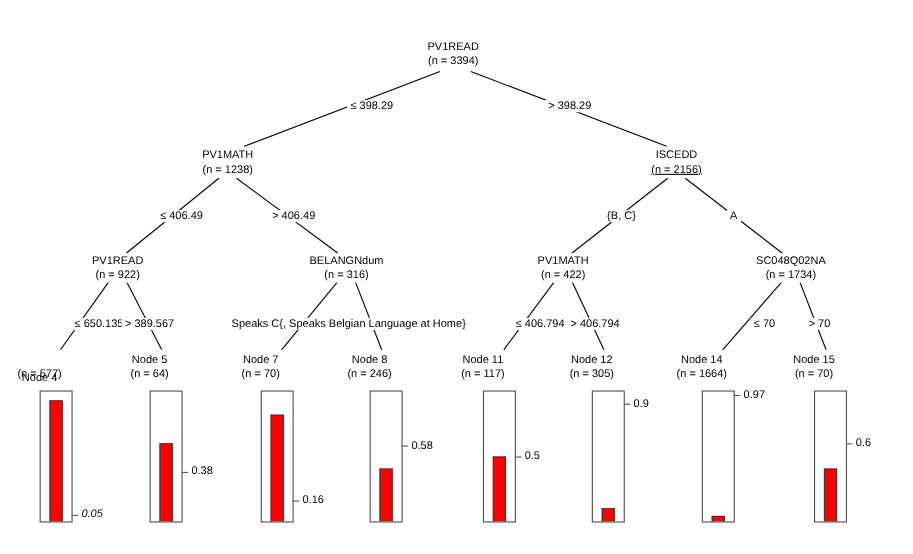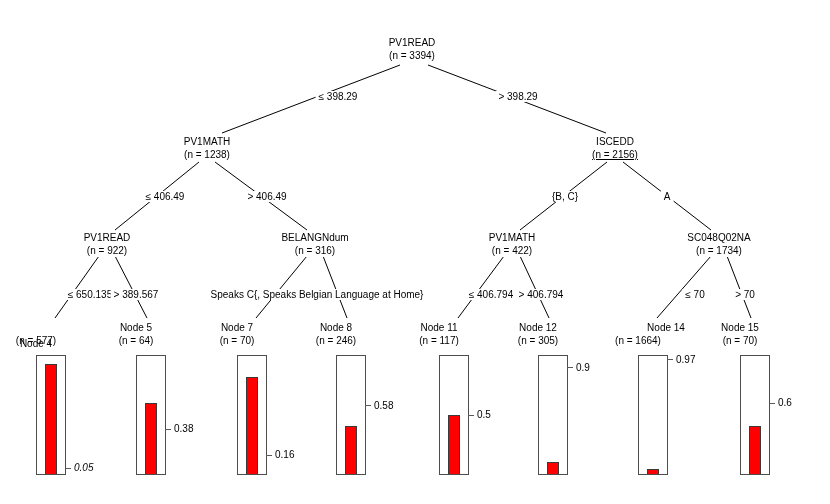--- a/index.html
+++ b/index.html
@@ -190,21 +190,21 @@
     <div class="t-header" style="top:0;">Node 12</div>
     <div class="t-header" style="top:13px;">(n = 305)</div>
     <div class="t-box">
       <div class="t-bar" style="height: 10%; background: rgb(255, 0, 0);"></div>
       <div class="t-tick" style="bottom: calc(90% - 0.5px);"></div>
       <div class="t-tick-label" style="bottom: calc(90% - 6px);">0.9</div>
     </div>
   </div>
 
   <div class="terminal" style="left:638px;top:322px;">
-    <div class="t-header" style="top:0;margin-left:28px;">Node 14</div>
+    <div class="t-header" style="top:0;">Node 14</div>
     <div class="t-header" style="top:13px;">(n = 1664)</div>
     <div class="t-box">
       <div class="t-bar" style="height: 4%; background: rgb(255, 0, 0);"></div>
       <div class="t-tick" style="bottom: calc(97% - 0.5px);"></div>
       <div class="t-tick-label" style="bottom: calc(97% - 6px);">0.97</div>
     </div>
   </div>
 
   <div class="terminal" style="left:740px;top:322px;">
     <div class="t-header" style="top:0;">Node 15</div>

